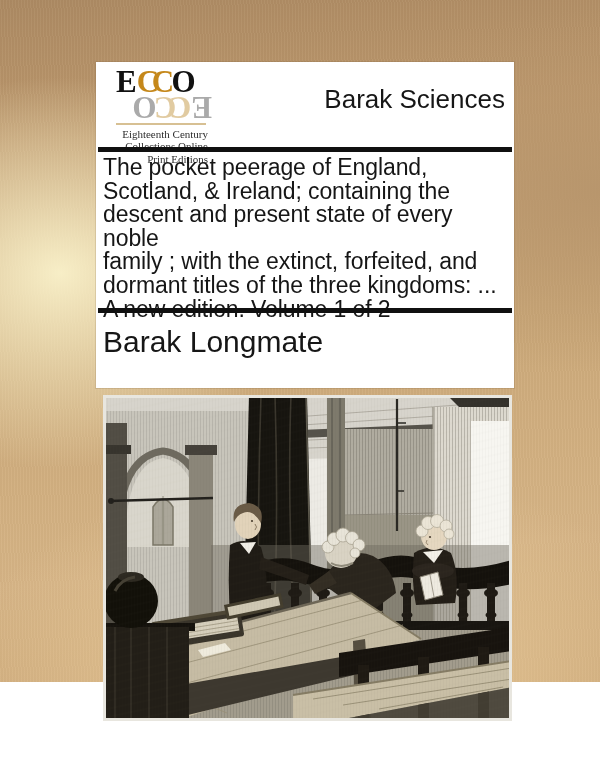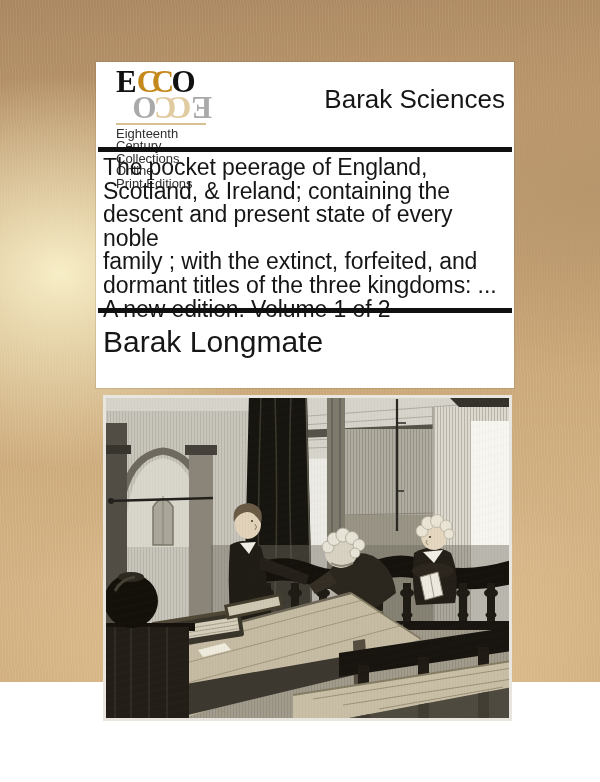--- a/index.html
+++ b/index.html
@@ -30,22 +30,22 @@
     font-size: 31px; line-height: 0.82; color: #111111; letter-spacing: 0;
     white-space: nowrap;
   }
   .ecco-word .l-cc { letter-spacing: -0.24em; margin-right: 0.16em; }
   .ecco-main .l-cc { color: #C5881B; }
   .ecco-mirror { transform: scale(-1,-1); opacity: 0.85; margin-top: 1px; }
   .ecco-mirror .l-e, .ecco-mirror .l-o { color: #9C9C9C; }
   .ecco-mirror .l-cc { color: #DCC291; }
   .logo-divider { width: 90px; height: 2px; background: #D7C093; margin: 2px 0 3px 0; }
   .tagline {
-    font-family: Liberation Sans, sans-serif; font-size: 13px; line-height: 12.5px;
-    color: #2E2E2E; text-align: left; width: 92px;
+    font-family: Liberation Serif, serif; font-size: 11px; line-height: 12.5px;
+    color: #2E2E2E; text-align: right; width: 92px;
   }
   .category {
     position: absolute; right: 9px; top: 22px;
     font-size: 26px; color: #161616; letter-spacing: 0;
   }
   .rule { position: absolute; left: 2px; right: 2px; height: 5px; background: #101010; }
   .rule-top { top: 85px; }
   .rule-bottom { top: 246px; }
   .title {
     position: absolute; left: 7px; right: 2px; top: 94px;

